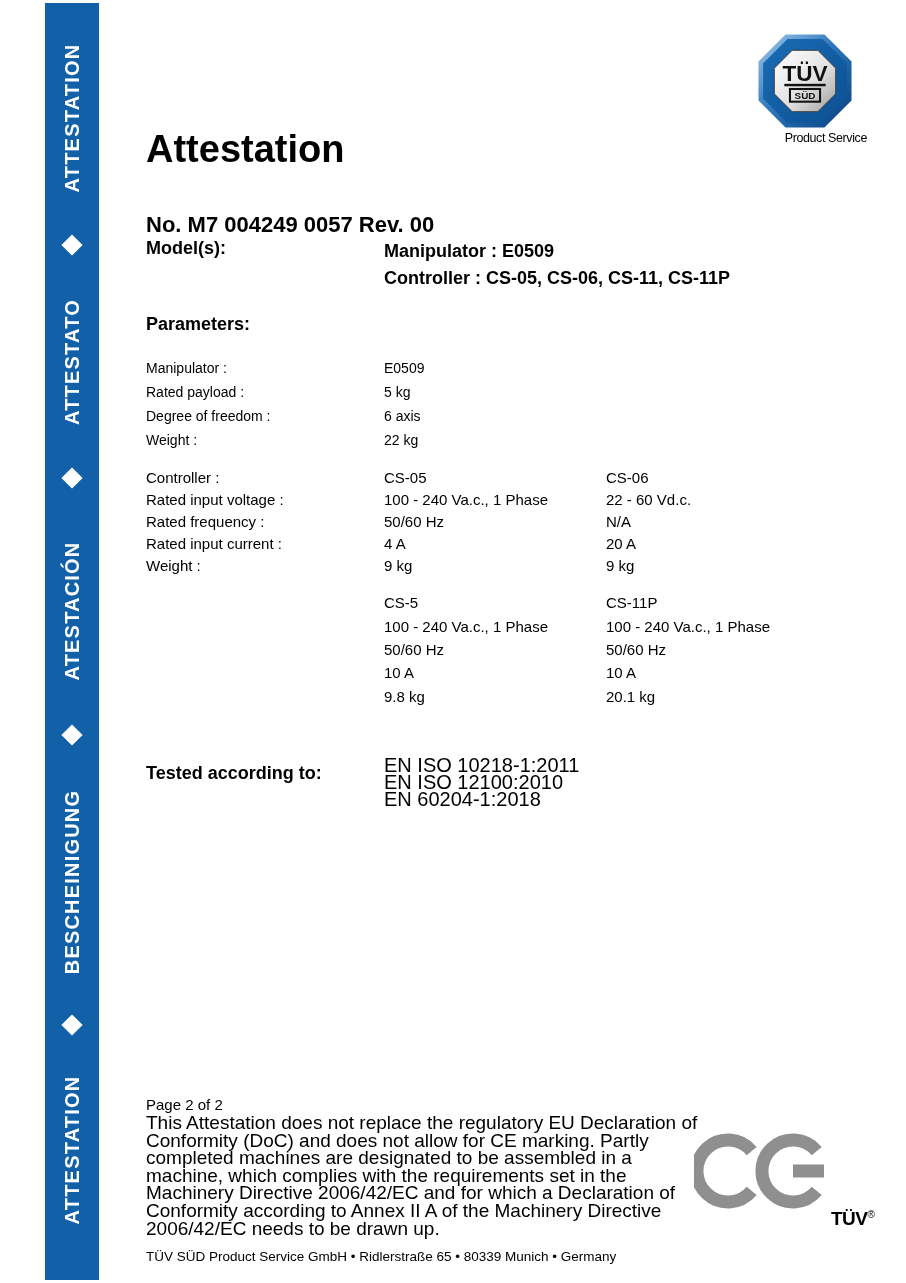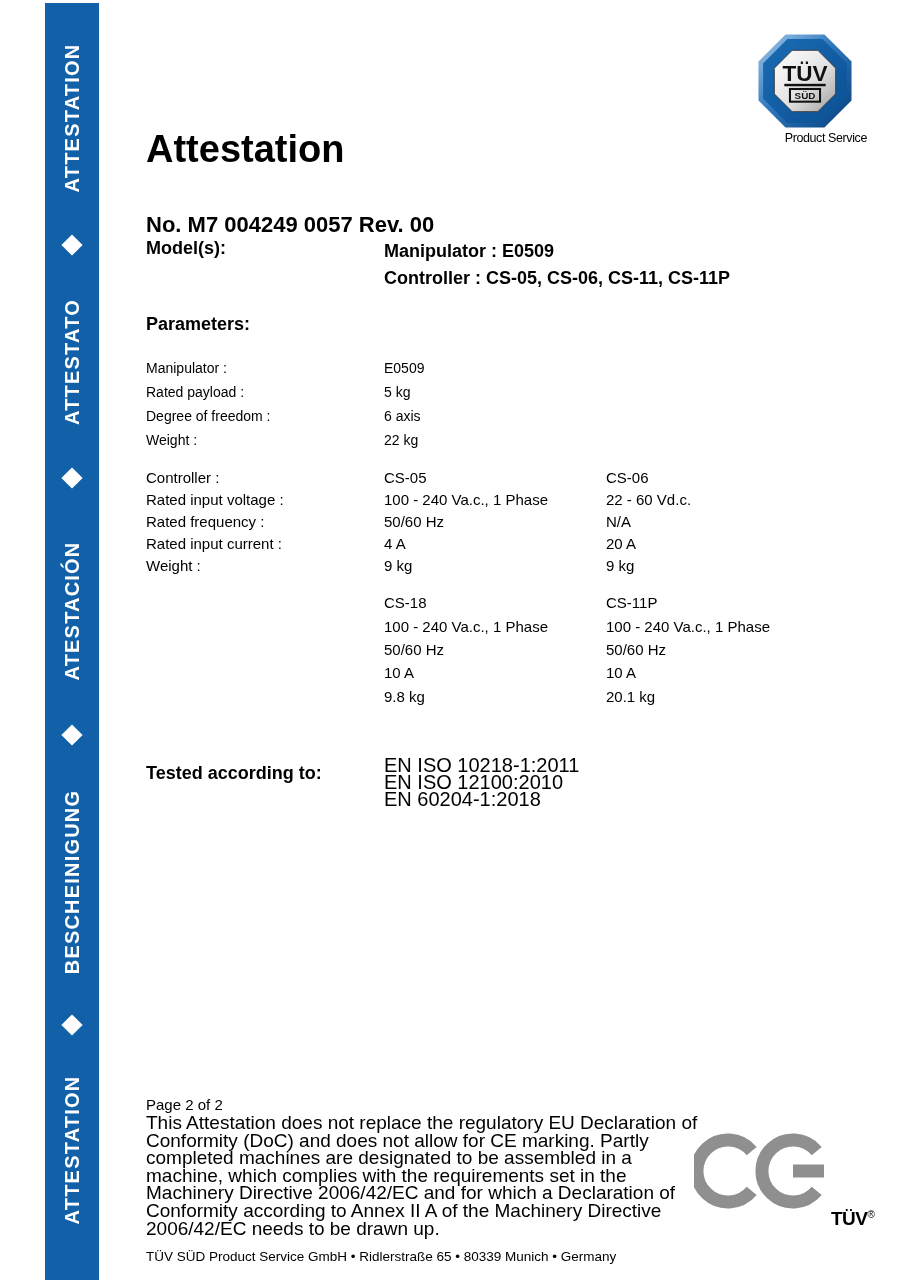--- a/index.html
+++ b/index.html
@@ -123,21 +123,21 @@
   <span>N/A</span>
   <span>Rated input current :</span>
   <span>4 A</span>
   <span>20 A</span>
   <span>Weight :</span>
   <span>9 kg</span>
   <span>9 kg</span>
 </div>
 
 <div class="grid-c">
-  <span>CS-18</span>
+  <span>CS-5</span>
   <span>CS-11P</span>
   <span>100 - 240 Va.c., 1 Phase</span>
   <span>100 - 240 Va.c., 1 Phase</span>
   <span>50/60 Hz</span>
   <span>50/60 Hz</span>
   <span>10 A</span>
   <span>10 A</span>
   <span>9.8 kg</span>
   <span>20.1 kg</span>
 </div>

